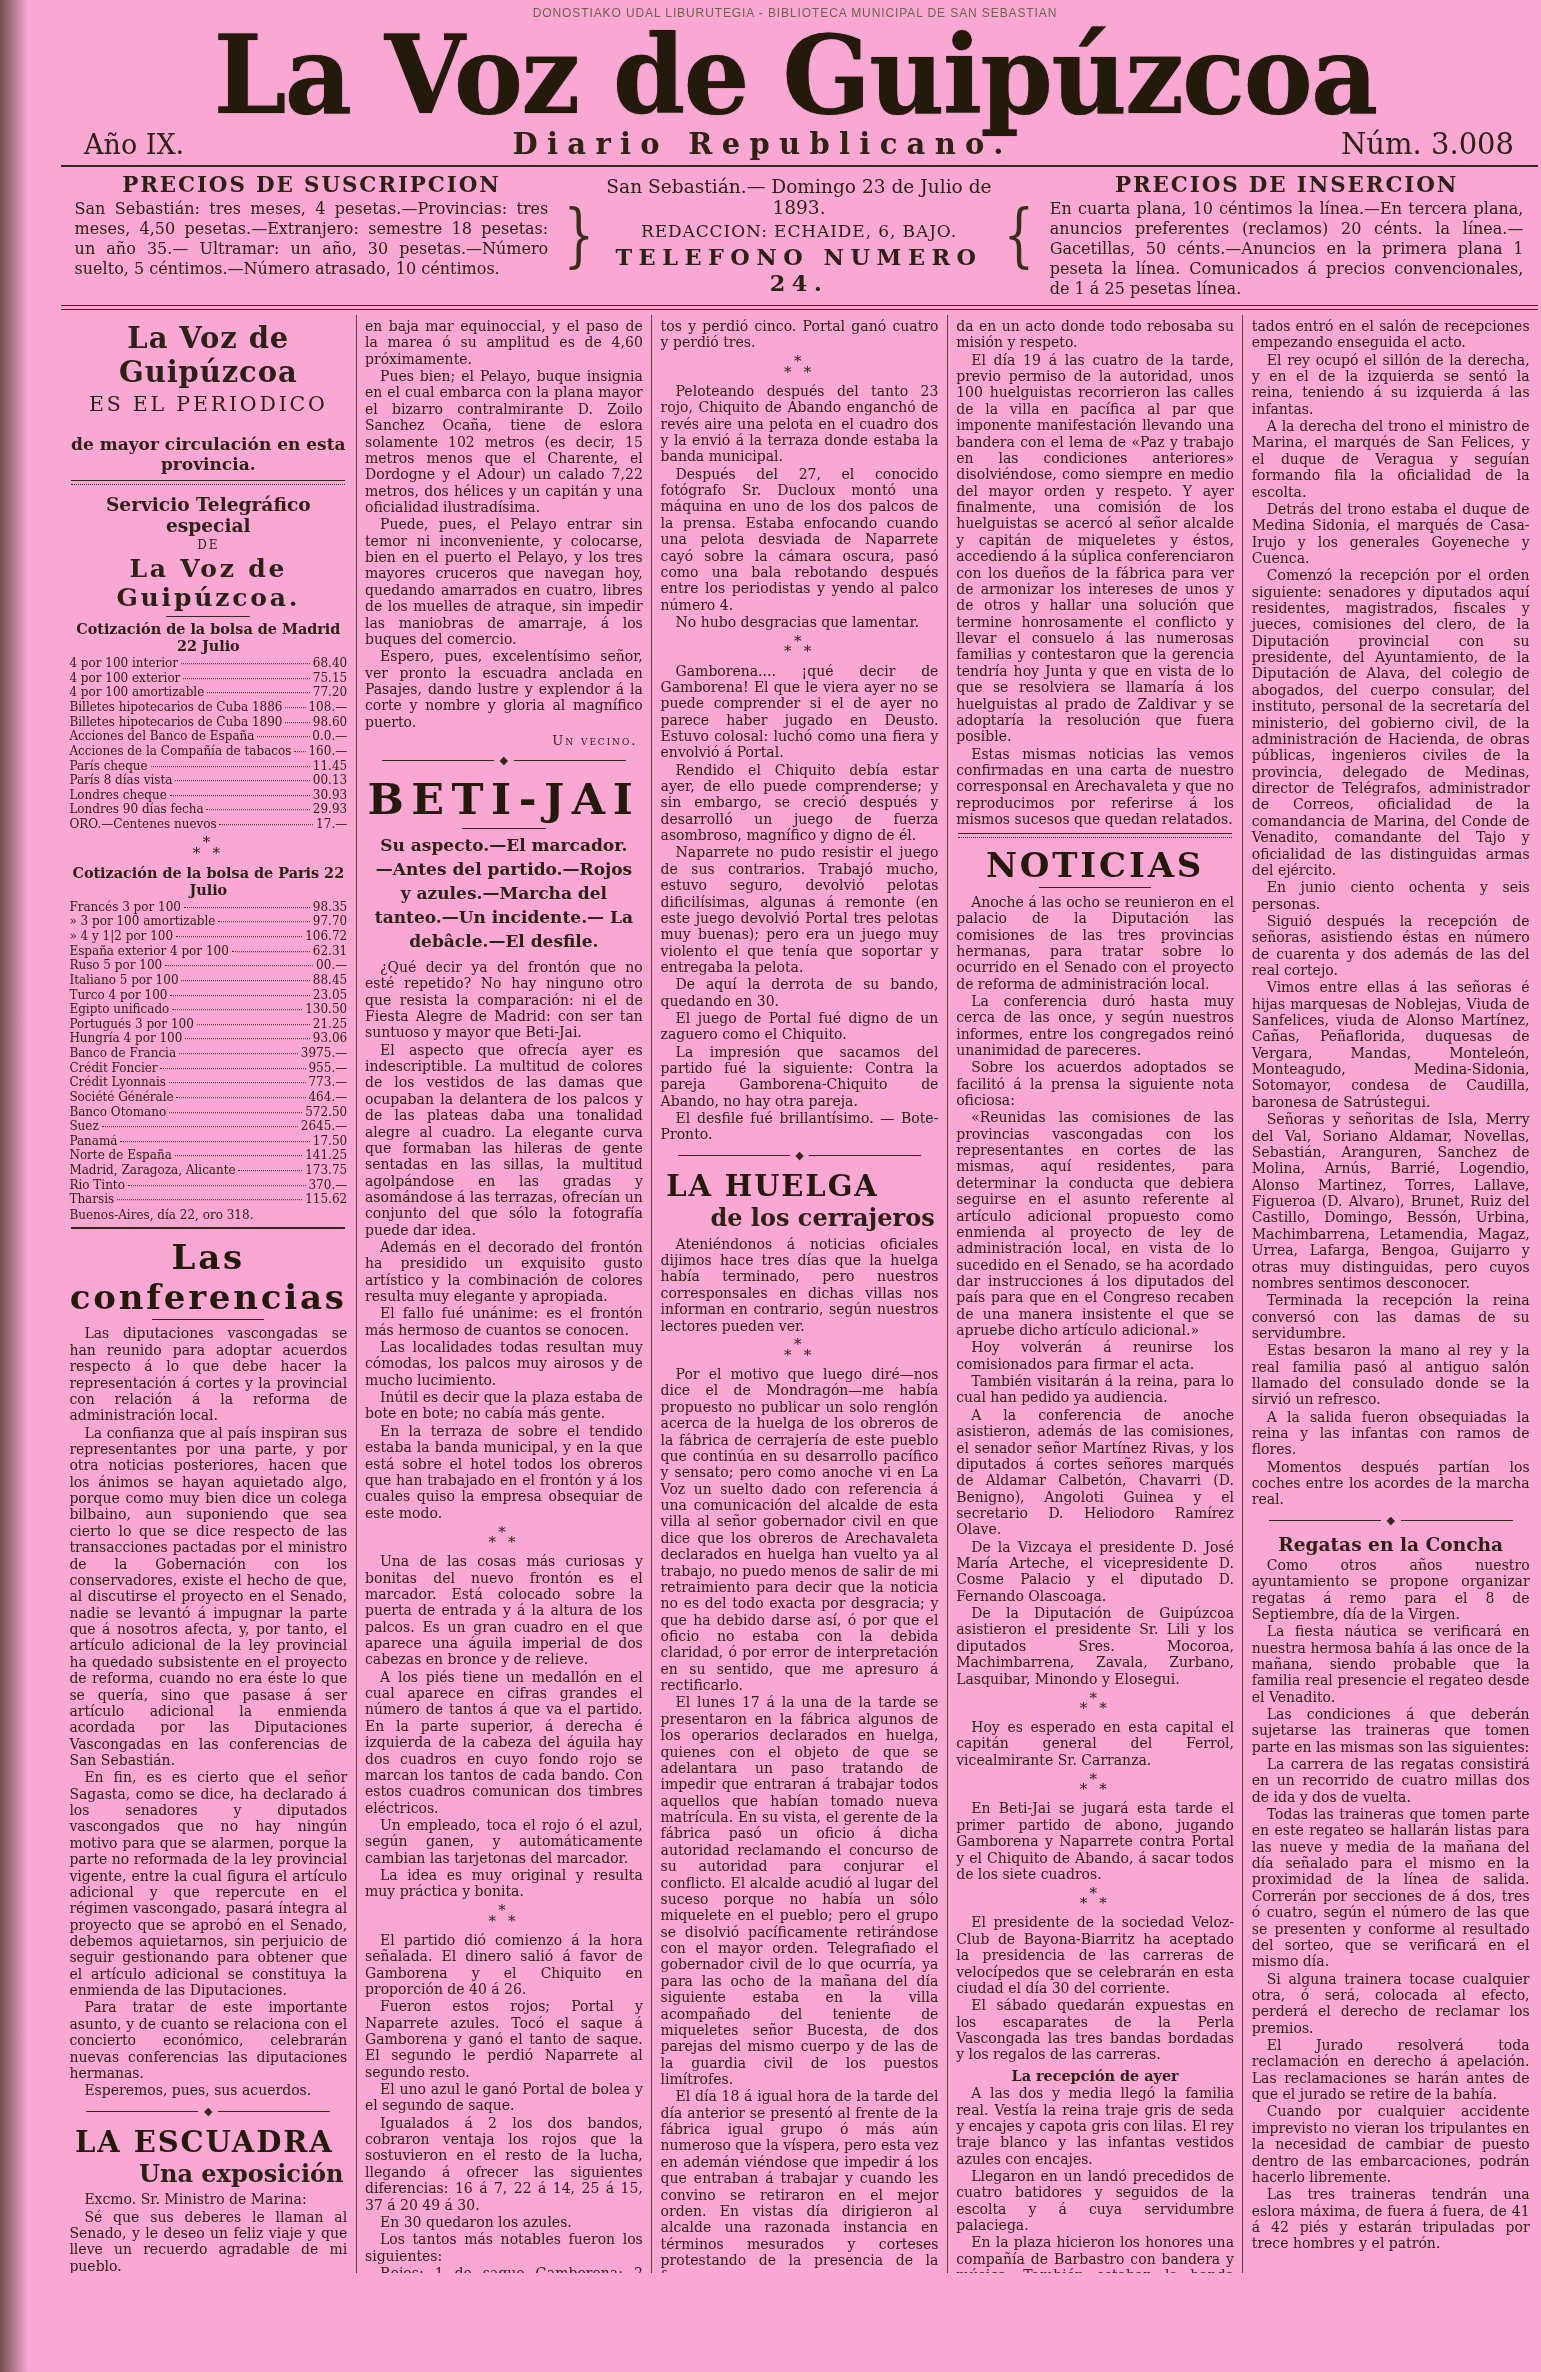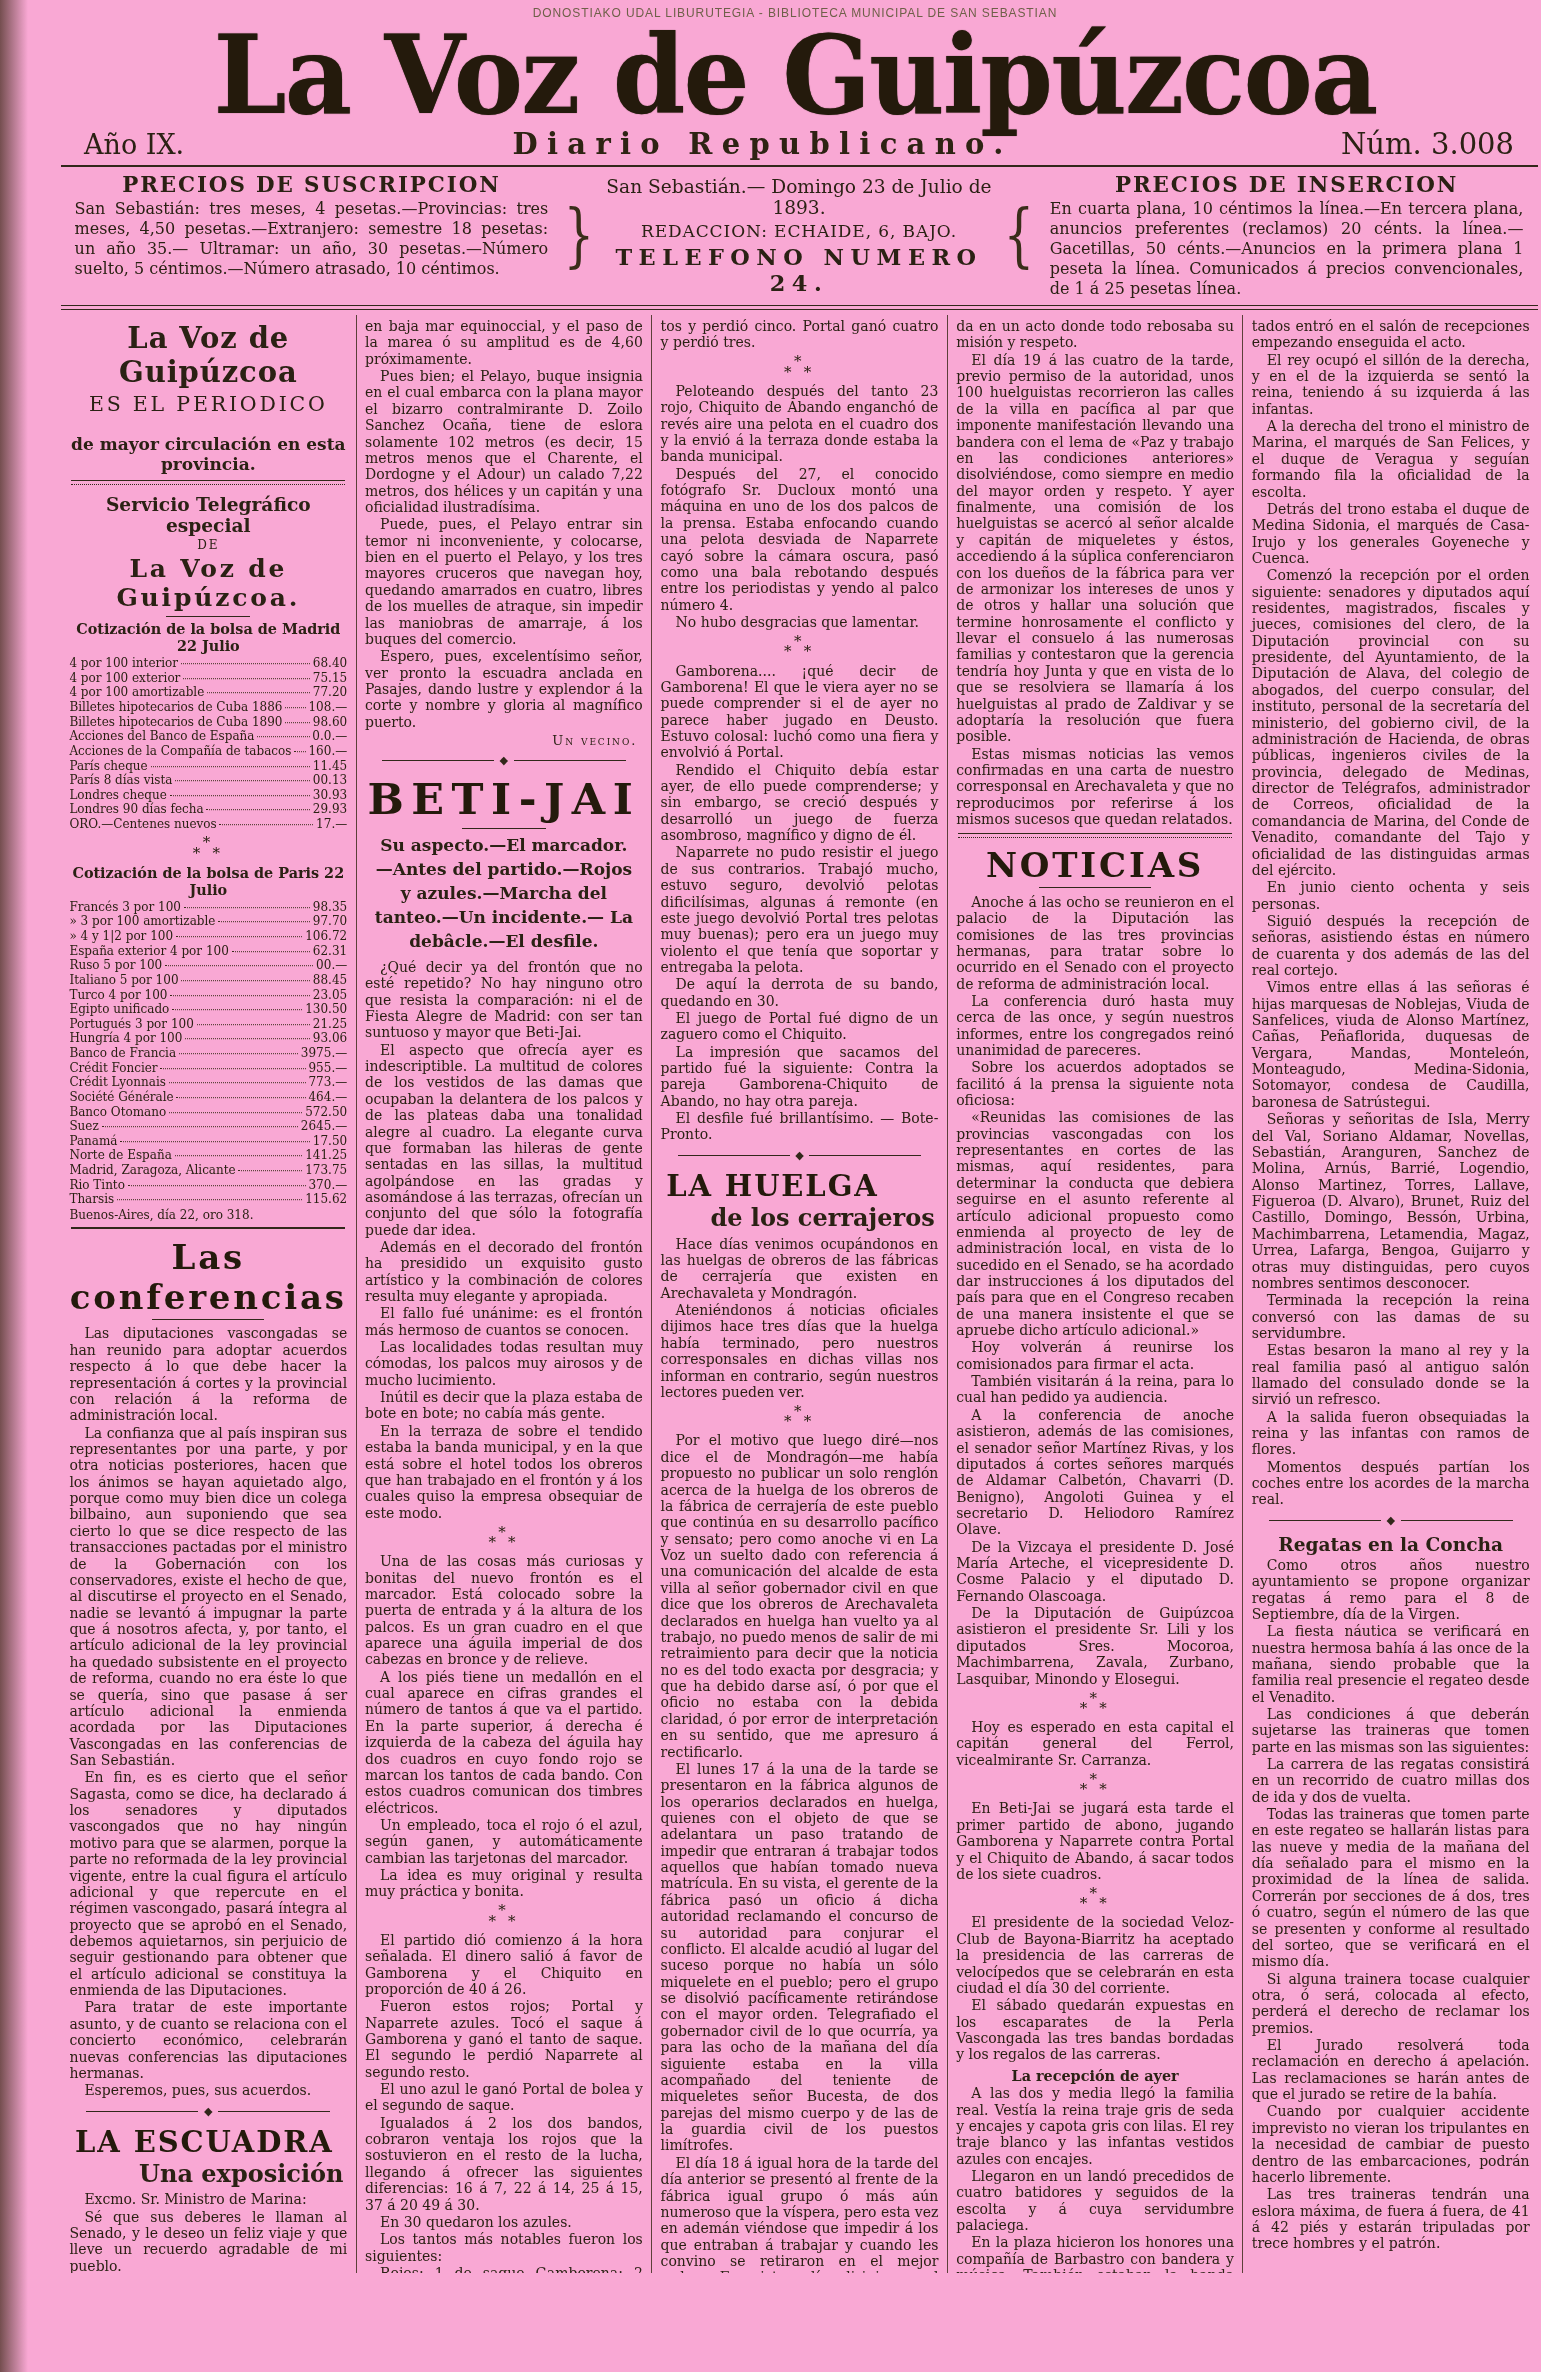--- a/index.html
+++ b/index.html
@@ -369,21 +369,20 @@
         <div class="para">Naparrete no pudo resistir el juego de sus contrarios. Trabajó mucho, estuvo seguro, devolvió pelotas dificilísimas, algunas á remonte (en este juego devolvió Portal tres pelotas muy buenas); pero era un juego muy violento el que tenía que soportar y entregaba la pelota.</div>
         <div class="para">De aquí la derrota de su bando, quedando en 30.</div>
         <div class="para">El juego de Portal fué digno de un zaguero como el Chiquito.</div>
         <div class="para">La impresión que sacamos del partido fué la siguiente: Contra la pareja Gamborena-Chiquito de Abando, no hay otra pareja.</div>
         <div class="para">El desfile fué brillantísimo. — Bote-Pronto.</div>
         <div class="divider">
           <span class="dv">◆</span>
         </div>
         <div class="head-md">LA HUELGA</div>
         <div class="sub-right">de los cerrajeros</div>
-        <div class="para">Hace días venimos ocupándonos en las huelgas de obreros de las fábricas de cerrajería que existen en Arechavaleta y Mondragón.</div>
         <div class="para">Ateniéndonos á noticias oficiales dijimos hace tres días que la huelga había terminado, pero nuestros corresponsales en dichas villas nos informan en contrario, según nuestros lectores pueden ver.</div>
         <div class="stars">
           <div>*</div>
           <div>* *</div>
         </div>
         <div class="para">Por el motivo que luego diré—nos dice el de Mondragón—me había propuesto no publicar un solo renglón acerca de la huelga de los obreros de la fábrica de cerrajería de este pueblo que continúa en su desarrollo pacífico y sensato; pero como anoche vi en La Voz un suelto dado con referencia á una comunicación del alcalde de esta villa al señor gobernador civil en que dice que los obreros de Arechavaleta declarados en huelga han vuelto ya al trabajo, no puedo menos de salir de mi retraimiento para decir que la noticia no es del todo exacta por desgracia; y que ha debido darse así, ó por que el oficio no estaba con la debida claridad, ó por error de interpretación en su sentido, que me apresuro á rectificarlo.</div>
         <div class="para">El lunes 17 á la una de la tarde se presentaron en la fábrica algunos de los operarios declarados en huelga, quienes con el objeto de que se adelantara un paso tratando de impedir que entraran á trabajar todos aquellos que habían tomado nueva matrícula. En su vista, el gerente de la fábrica pasó un oficio á dicha autoridad reclamando el concurso de su autoridad para conjurar el conflicto. El alcalde acudió al lugar del suceso porque no había un sólo miquelete en el pueblo; pero el grupo se disolvió pacíficamente retirándose con el mayor orden. Telegrafiado el gobernador civil de lo que ocurría, ya para las ocho de la mañana del día siguiente estaba en la villa acompañado del teniente de miqueletes señor Bucesta, de dos parejas del mismo cuerpo y de las de la guardia civil de los puestos limítrofes.</div>
         <div class="para">El día 18 á igual hora de la tarde del día anterior se presentó al frente de la fábrica igual grupo ó más aún numeroso que la víspera, pero esta vez en ademán viéndose que impedir á los que entraban á trabajar y cuando les convino se retiraron en el mejor orden. En vistas día dirigieron al alcalde una razonada instancia en términos mesurados y corteses protestando de la presencia de la fuerza arma-</div>
       </div>
       <div class="col">

